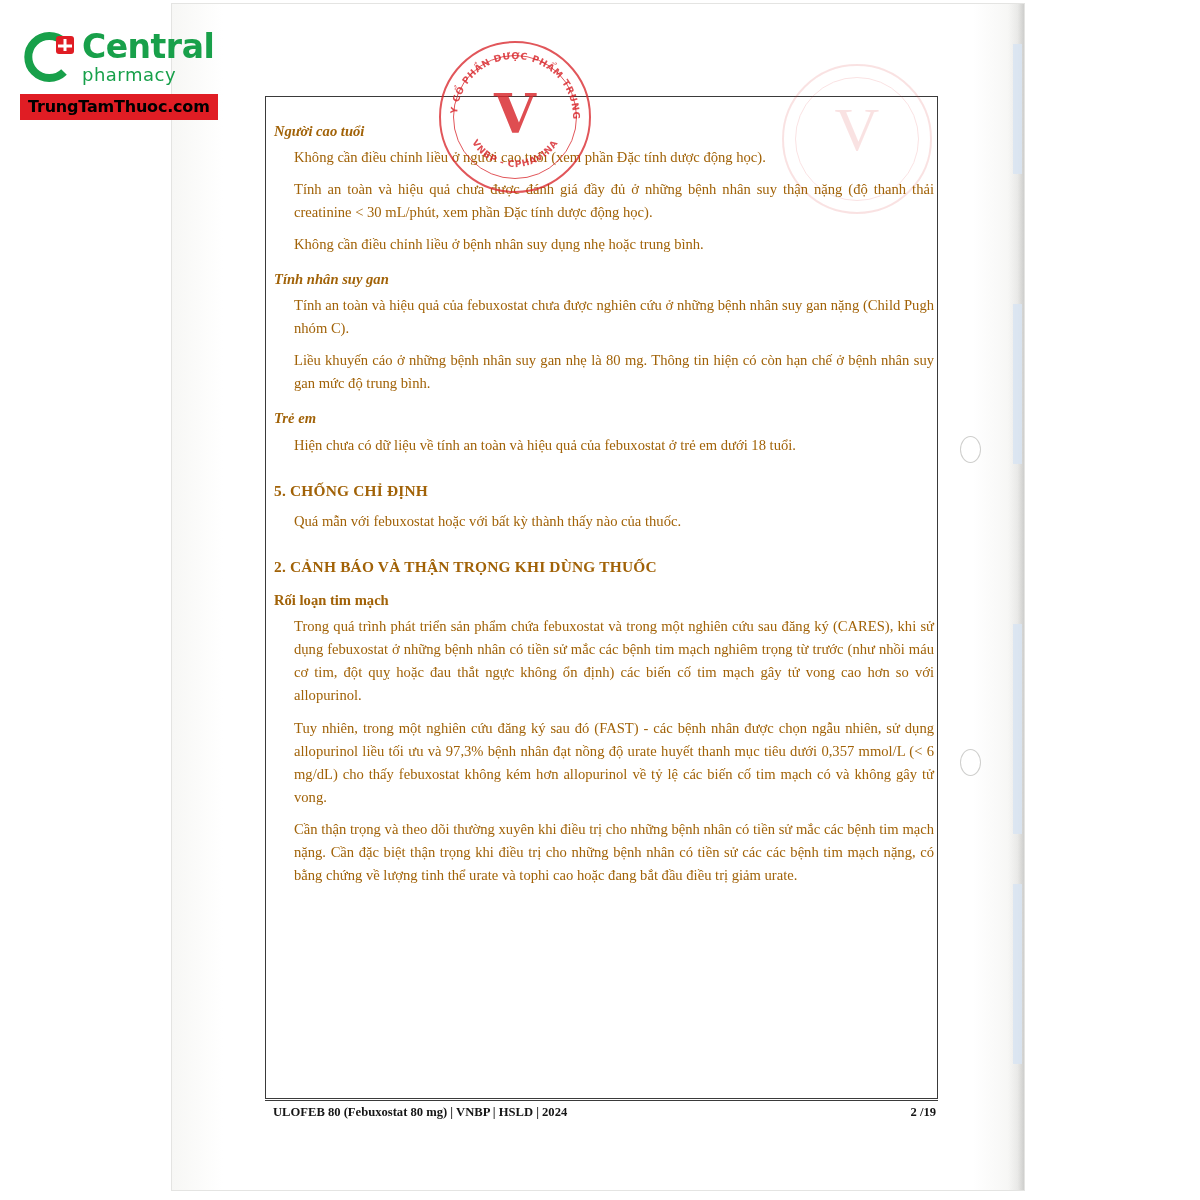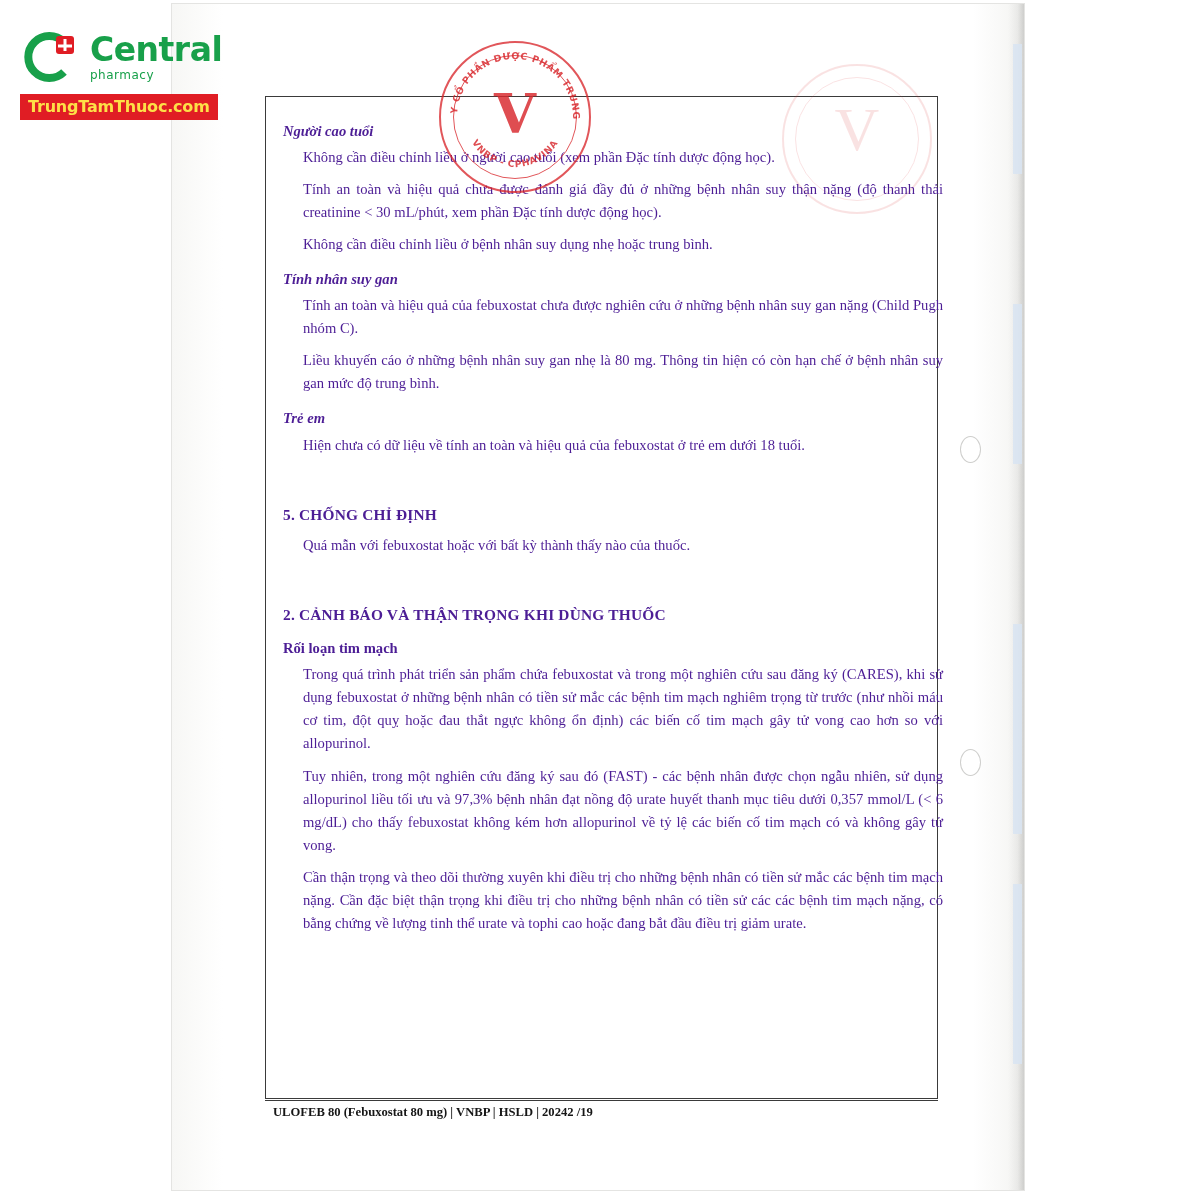--- a/index.html
+++ b/index.html
@@ -67,26 +67,26 @@
     left: 93px;
     top: 92px;
     width: 673px;
     height: 1003px;
     border: 1.4px solid #3a3a3a;
     box-sizing: border-box;
   }
 
   #doc-body {
     position: absolute;
-    left: 111px;
+    left: 102px;
     top: 104px;
     width: 660px;
     font-size: 14.6px;
     line-height: 1.58;
-    color: #4c1d95;
+    color: #a16207;
   }
 
   .sub-head {
     font-style: italic;
     font-weight: bold;
     margin: 12px 0 3px 0;
   }
   .sub-head-up {
     font-weight: bold;
     margin: 10px 0 3px 0;
@@ -95,32 +95,33 @@
     margin: 0 0 9px 0;
     padding-left: 20px;
     text-align: justify;
   }
   .sec-head {
     font-weight: bold;
     font-size: 15.4px;
     margin: 26px 0 7px 0;
     letter-spacing: .2px;
   }
-  .sec-head.second { margin-top: 46px; }
+  .sec-head.second { margin-top: 22px; }
 
   
   #doc-footer {
     position: absolute;
     left: 101px;
     top: 1101px;
     width: 663px;
     font-size: 12.6px;
     font-weight: bold;
     color: #161616;
     display: flex;
+    justify-content: space-between;
     align-items: baseline;
   }
   #footer-rule {
     position: absolute;
     left: 93px;
     top: 1096px;
     width: 673px;
     height: 1px;
     background: #3a3a3a;
   }
@@ -183,42 +184,42 @@
   
   #brand {
     position: absolute;
     left: 20px;
     top: 28px;
     width: 210px;
   }
   #brand-row {
     display: flex;
     align-items: center;
-    gap: 12px;
+    gap: 4px;
   }
   #brand-mark { width: 58px; height: 58px; position: relative; }
   #brand-text { line-height: 1; }
   #brand-name {
     font-family: "DejaVu Sans", sans-serif;
     font-weight: bold;
     font-size: 33px;
     color: #18a04a;
     letter-spacing: -0.5px;
   }
   #brand-sub {
     font-family: "DejaVu Sans", sans-serif;
-    font-size: 12px;
+    font-size: 18px;
     color: #17a04a;
     margin-top: 3px;
     letter-spacing: .5px;
   }
   #brand-url {
     margin-top: 8px;
     background: #e01d24;
-    color: #fde047;
+    color: #000000;
     font-family: "DejaVu Sans", sans-serif;
     font-weight: bold;
     font-size: 16px;
     padding: 3px 8px 4px 8px;
     display: inline-block;
     letter-spacing: -0.2px;
   }
 </style>
 </head>
 <body>

